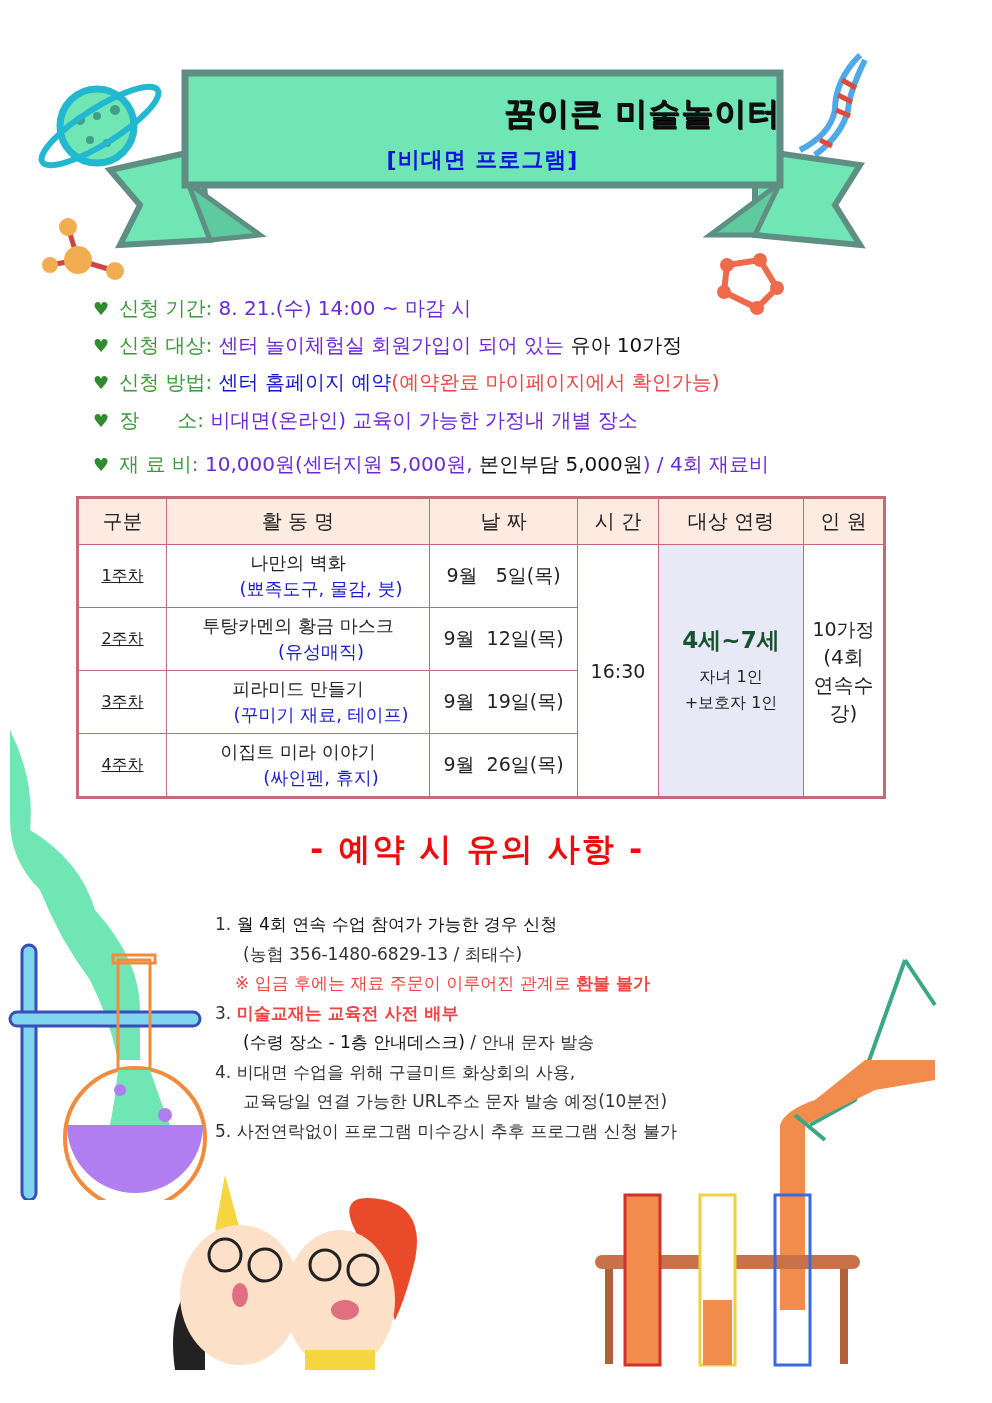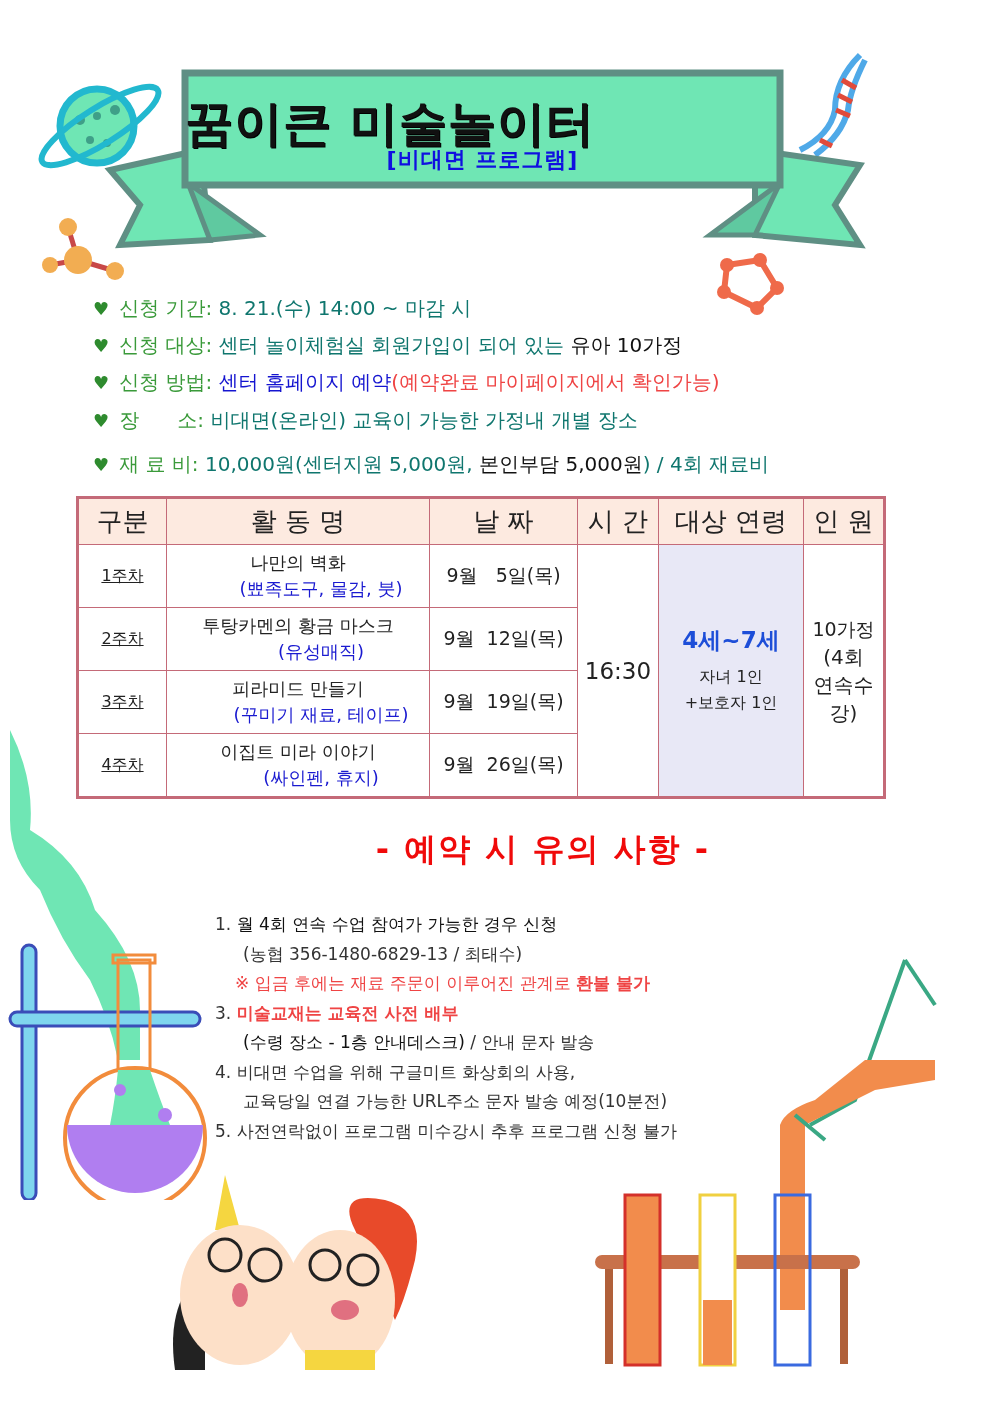--- a/index.html
+++ b/index.html
@@ -2,54 +2,54 @@
 <html><head>
 <meta charset="utf-8">
 <style>
   html, body { margin:0; padding:0; background:#ffffff; }
   body { width:992px; height:1403px; position:relative; overflow:hidden;
          font-family:"DejaVu Sans","Liberation Sans",sans-serif; color:#222; }
   .abs { position:absolute; }
 
   
   .banner-svg { position:absolute; left:100px; top:65px; }
-  .title { position:absolute; left:185px; top:92px; width:595px; text-align:left;
-           font-size:48px; font-weight:bold; color:#111; letter-spacing:1px;
+  .title { position:absolute; left:185px; top:92px; width:595px; text-align:right;
+           font-size:32px; font-weight:bold; color:#111; letter-spacing:1px;
            text-shadow:1px 1px 0 #000; }
   .subtitle { position:absolute; left:185px; top:145px; width:595px; text-align:center;
               font-size:22px; font-weight:bold; color:#1010e0; letter-spacing:1px; }
 
   
   .info { position:absolute; left:93px; font-size:20px; white-space:nowrap; }
   .heart { color:#2e8b2e; font-size:18px; margin-right:10px; }
   .lbl { color:#3a9a3a; }
-  .val { color:#0f766e; }
+  .val { color:#6d28d9; }
   .bold { font-weight:normal; color:#111; }
   .blue { color:#1515d0; }
   .red { color:#ef4444; }
 
   
   table.sched { position:absolute; left:76px; top:496px; width:810px; border-collapse:collapse;
                 border:3px solid #c46a78; font-size:17px; }
-  table.sched th { background:#fdeae0; font-weight:normal; font-size:26px; height:43px;
+  table.sched th { background:#fdeae0; font-weight:normal; font-size:20px; height:43px;
                    border:1px solid #c46a78; color:#222; }
   table.sched td { border:1px solid #c46a78; text-align:center; height:60px; color:#222; }
   td.week { font-size:16px; width:85px;text-decoration:underline; }
   td.act { width:260px; line-height:26px; font-size:18px; }
   td.act .mat { color:#1a1ad0;margin-left:46px; }
   td.date { width:145px; font-size:19px; }
-  td.time { width:78px; font-size:23px; }
+  td.time { width:78px; font-size:19px; }
   td.age { width:142px; background:#e8e8f6; }
-  td.age .range { color:#1d4ed8; font-weight:bold; font-size:23px; display:block; margin-bottom:8px; }
+  td.age .range { color:#14532d; font-weight:bold; font-size:23px; display:block; margin-bottom:8px; }
   td.age .sub { font-size:16px; line-height:26px; display:block; }
   td.cap { font-size:19px; line-height:28px; }
   td.cap .small { font-size:20px; display:block; }
 
   
-  .notice-title { position:absolute; left:310px; top:828px; width:400px; text-align:right;
+  .notice-title { position:absolute; left:310px; top:828px; width:400px; text-align:left;
                   font-size:32px; font-weight:bold; color:#f00a0a; letter-spacing:2px; }
   .notes { position:absolute; left:215px; top:910px; font-size:17px; color:#333; line-height:29.5px; }
   .notes div { white-space:nowrap; }
   .ind { padding-left:28px; }
   .ind2 { padding-left:20px; }
   .purple { color:#5050c8; }
 </style>
 </head>
 <body>
 

